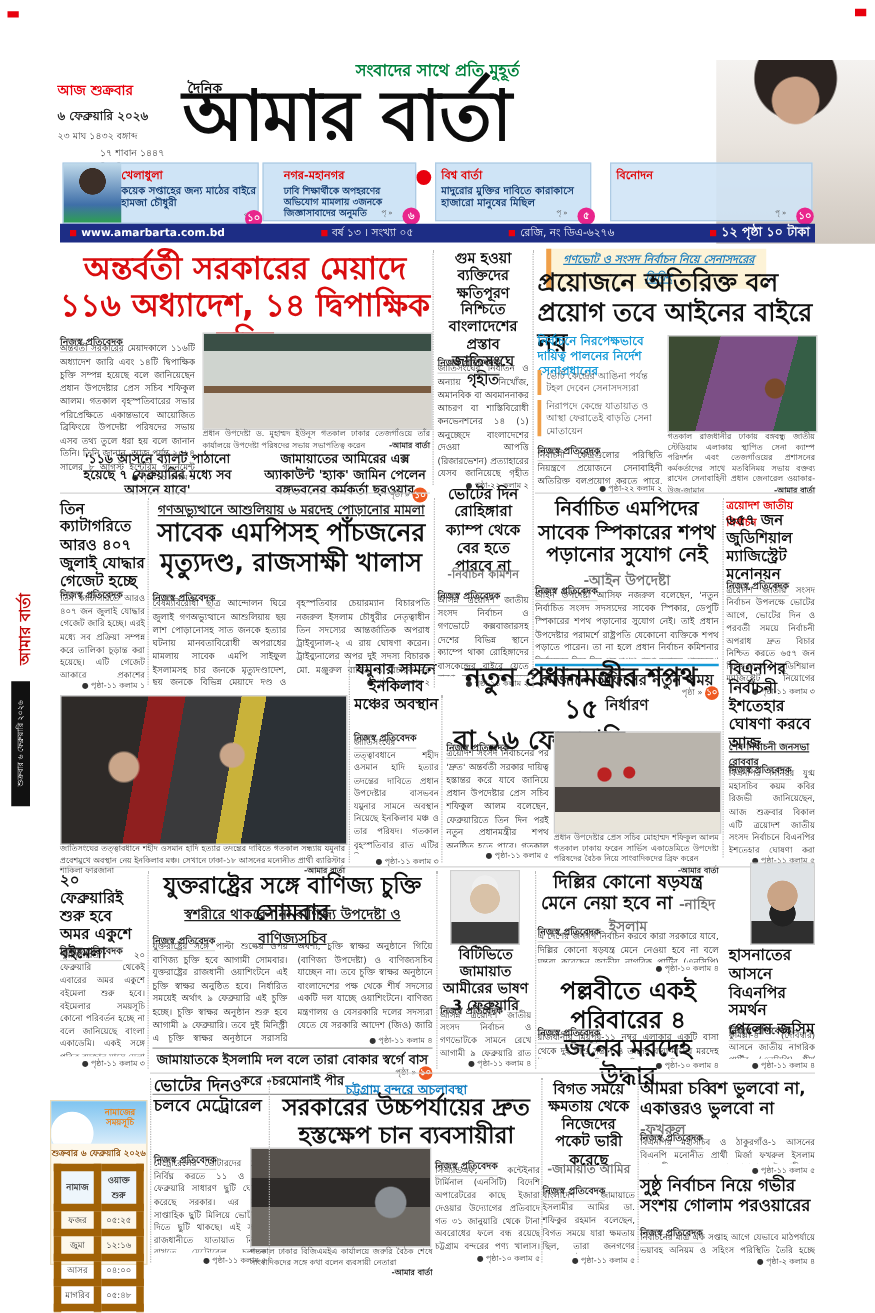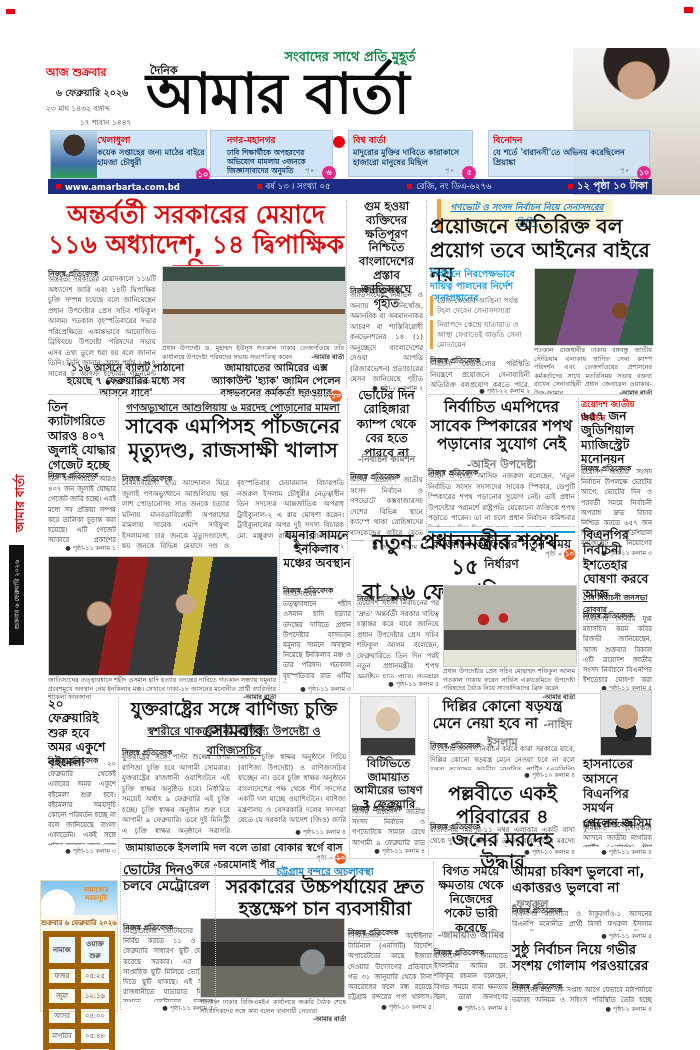--- a/index.html
+++ b/index.html
@@ -44,21 +44,21 @@
 </head>
 <body>
 
 <div id="paper">
 
   <div class="abs" style="left:6px;top:9px;width:9px;height:5px;background:#e8000d;"></div>
   <div class="abs" style="left:684px;top:7px;width:9px;height:6px;background:#e8000d;"></div>
 
   <div class="abs" style="left:46px;top:64px;width:92px;">
     <div style="font-size:11px;font-weight:bold;color:#e8000d;">আজ শুক্রবার</div>
-    <div style="font-size:9.5px;font-weight:bold;color:#222;margin-top:3px;text-align:center;">৬ ফেব্রুয়ারি ২০২৬</div>
+    <div style="font-size:9.5px;font-weight:bold;color:#222;margin-top:3px;">৬ ফেব্রুয়ারি ২০২৬</div>
     <div style="font-size:7.5px;color:#444;margin-top:2px;">২৩ মাঘ ১৪৩২ বঙ্গাব্দ</div>
     <div style="font-size:7.5px;color:#444;margin-top:2px;margin-left:34px;">১৭ শাবান ১৪৪৭ হিজরি</div>
   </div>
 
   <div class="abs c" style="left:240px;top:47px;width:220px;font-size:13px;font-weight:bold;color:#00823c;">সংবাদের সাথে প্রতি মুহূর্ত</div>
   <div class="abs" style="left:150px;top:62px;font-size:11px;font-weight:bold;color:#111;">দৈনিক</div>
   <div class="abs" style="left:146px;top:62px;width:400px;font-size:56px;font-weight:900;color:#0d0d0d;letter-spacing:-1px;line-height:1.15;white-space:nowrap;">আমার বার্তা</div>
   <div class="abs" style="left:333px;top:136px;width:12px;height:12px;border-radius:50%;background:#e8000d;"></div>
 
   <div class="abs photo" style="left:573px;top:48px;width:127px;height:147px;background:
@@ -85,21 +85,20 @@
 
   <div class="abs teaserbox" style="left:348px;top:130px;width:125px;height:47px;padding:2px 4px;box-sizing:border-box;">
     <div class="tz-section">বিশ্ব বার্তা</div>
     <div class="tz-title">মাদুরোর মুক্তির দাবিতে কারাকাসে হাজারো মানুষের মিছিল</div>
     <div class="abs" style="right:18px;bottom:1px;font-size:5.5px;color:#555;">পৃ »</div>
     <div class="abs pgcircle pg-pink" style="right:-4px;bottom:-4px;width:14px;height:14px;font-size:8px;line-height:14px;">৫</div>
   </div>
 
   <div class="abs teaserbox" style="left:488px;top:130px;width:162px;height:47px;padding:2px 4px;box-sizing:border-box;background:rgba(207,228,246,0.88);">
     <div class="tz-section">বিনোদন</div>
-    <div class="tz-title">যে শর্তে 'বারানসী'তে অভিনয় করেছিলেন প্রিয়াঙ্কা</div>
     <div class="abs" style="right:20px;bottom:1px;font-size:5.5px;color:#555;">পৃ »</div>
     <div class="abs pgcircle pg-pink" style="right:-2px;bottom:-4px;width:14px;height:14px;font-size:8px;line-height:14px;">১০</div>
   </div>
 
   <div class="abs infobar" style="left:48px;top:179px;width:604px;height:15px;justify-content:space-between;padding:0 4px;box-sizing:border-box;">
     <span class="cell">
         <span style="font-weight:bold;">www.amarbarta.com.bd</span>
       </span>
     <span class="cell">
         <span>বর্ষ ১৩ । সংখ্যা ০৫</span>

